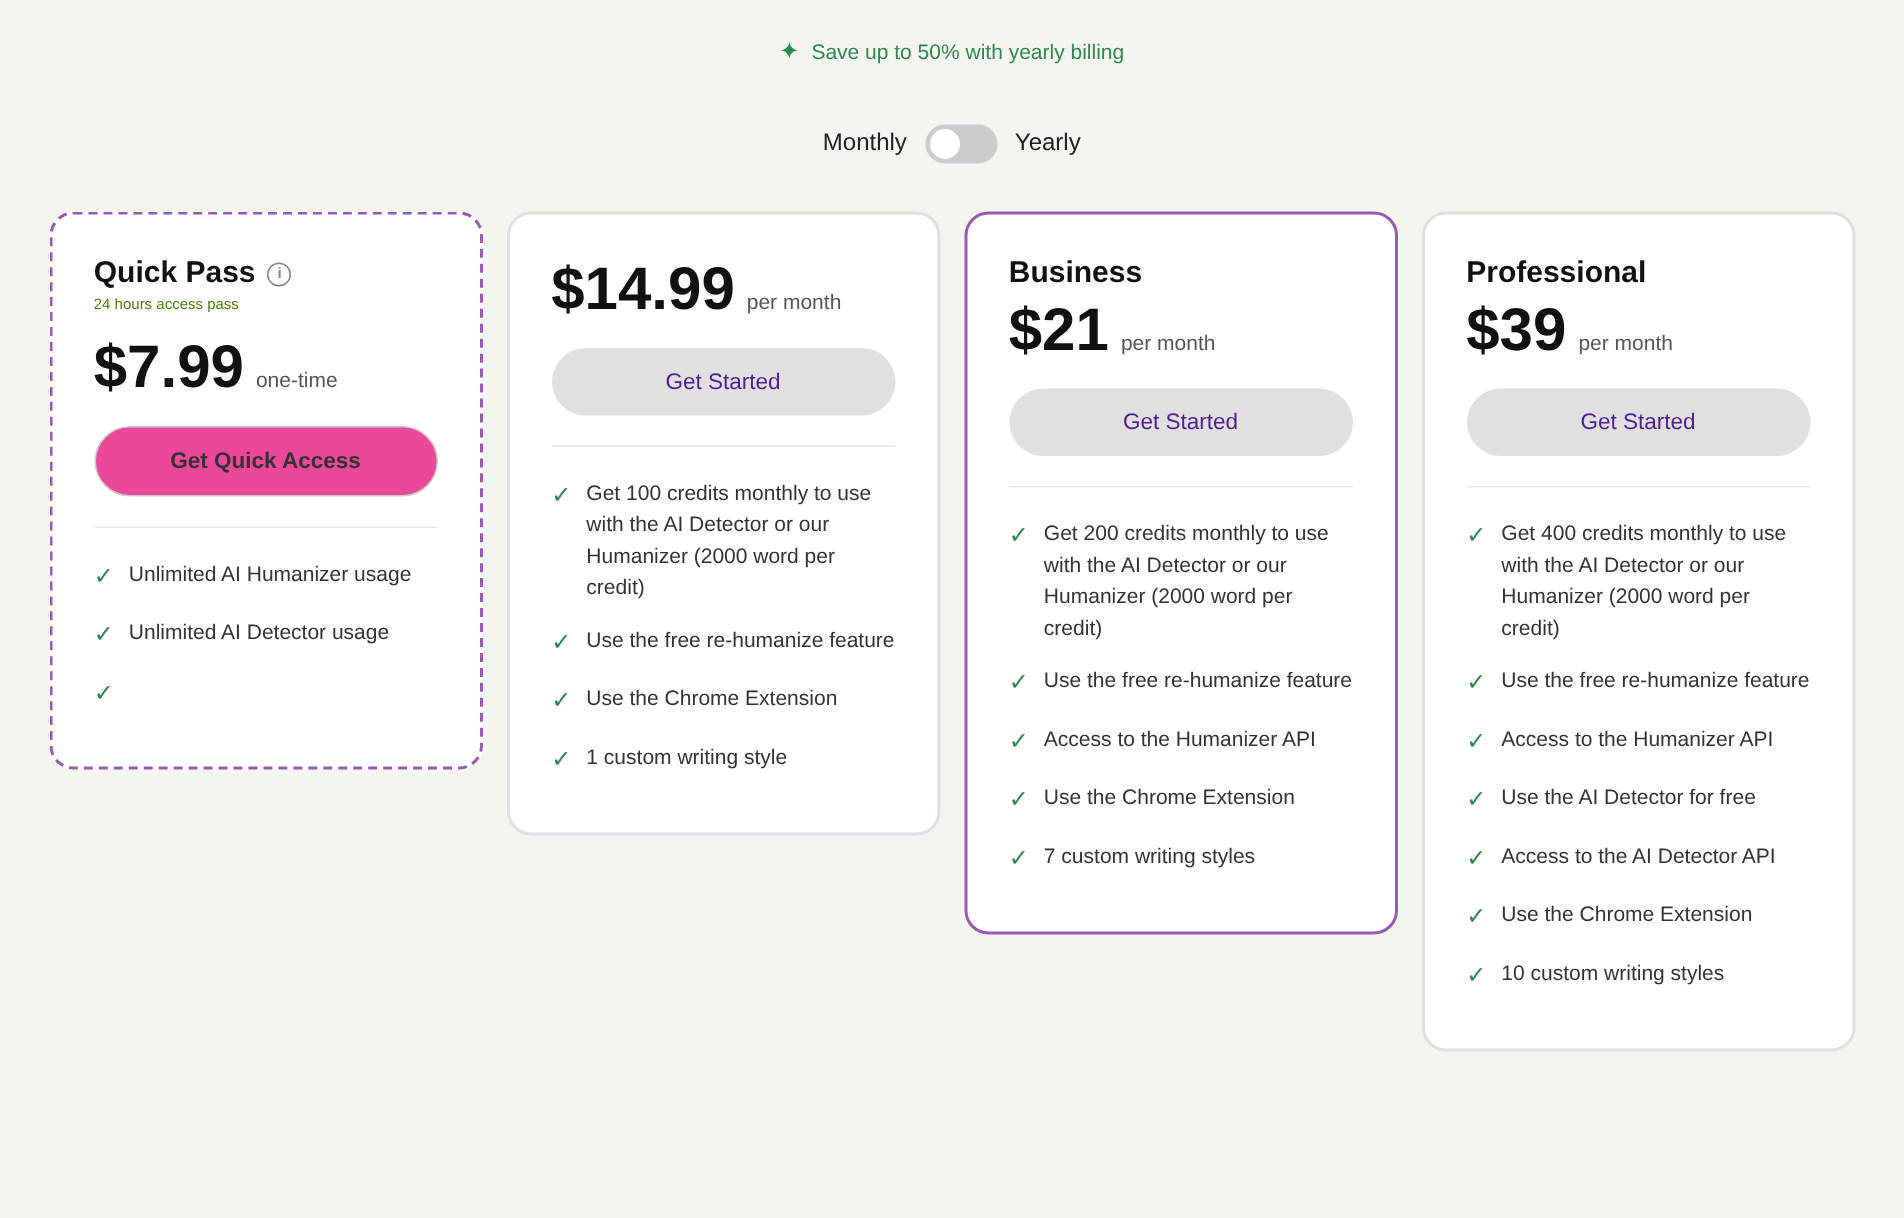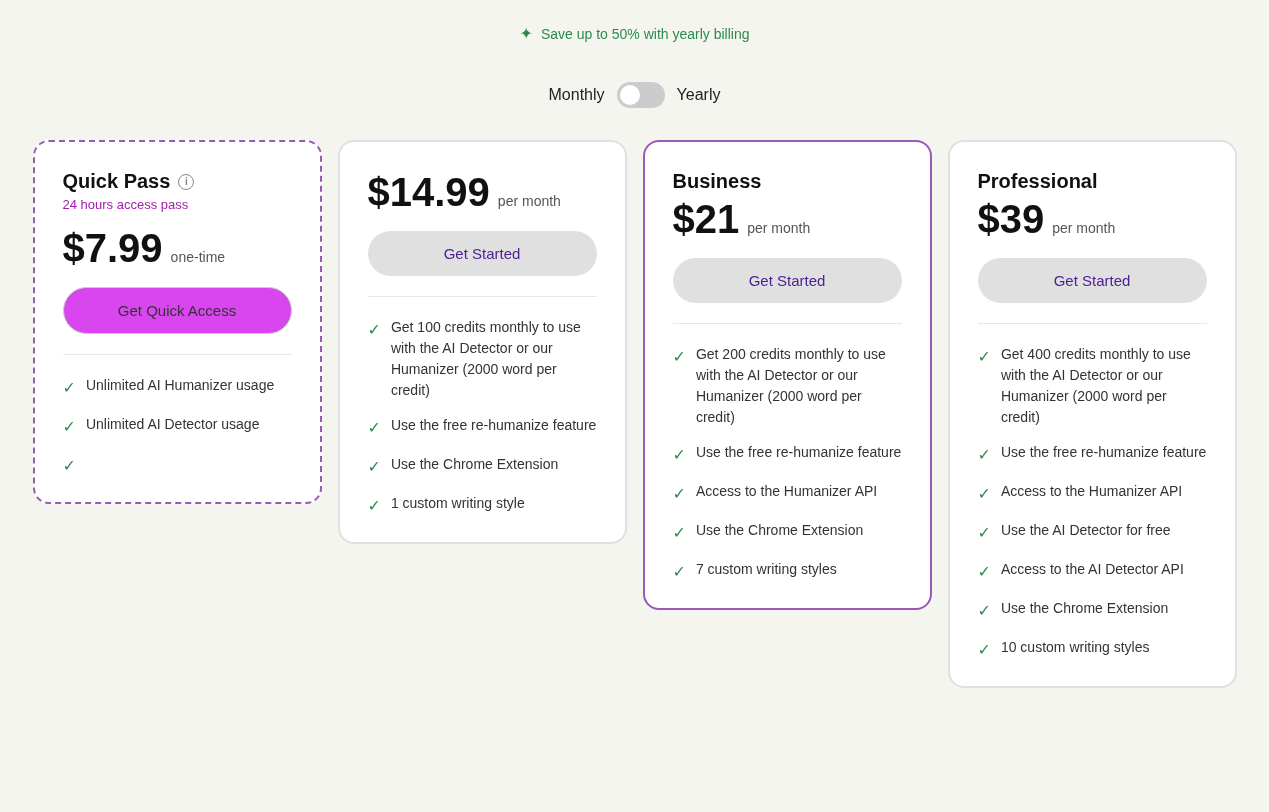--- a/index.html
+++ b/index.html
@@ -61,21 +61,21 @@
       display: flex;
       gap: 0;
       align-items: flex-start;
       width: 100%;
       max-width: 1220px;
     }
 
     .card {
       background: white;
       border-radius: 16px;
-      padding: 28px 28px 24px;
+      padding: 28px 28px 36px;
       flex: 1;
       margin: 0 8px;
       border: 2px solid #e0e0e0;
       position: relative;
     }
 
     .card.quick-pass {
       border: 2px dashed #9b59b6;
     }
 
@@ -87,22 +87,22 @@
       font-size: 20px;
       font-weight: 700;
       color: #111;
       margin-bottom: 4px;
       display: flex;
       align-items: center;
       gap: 8px;
     }
 
     .card-subtitle {
-      font-size: 13px;
-      color: #a21caf;
+      font-size: 10px;
+      color: #4d7c0f;
       margin-bottom: 14px;
     }
 
     .price-row {
       display: flex;
       align-items: baseline;
       gap: 8px;
       margin-bottom: 16px;
     }
     .price-amount {
@@ -121,23 +121,24 @@
       border-radius: 50px;
       border: none;
       background: #e0e0e0;
       color: #4c1d95;
       font-size: 15px;
       font-weight: 500;
       cursor: pointer;
       margin-bottom: 20px;
     }
     .cta-button.outline {
-      background: #d946ef;
+      background: #ec4899;
       border: 1.5px solid #ccc;
       color: #333;
+      font-weight: bold;
     }
 
     .divider {
       border: none;
       border-top: 1px solid #e8e8e8;
       margin-bottom: 20px;
     }
 
     .features-list {
       list-style: none;

